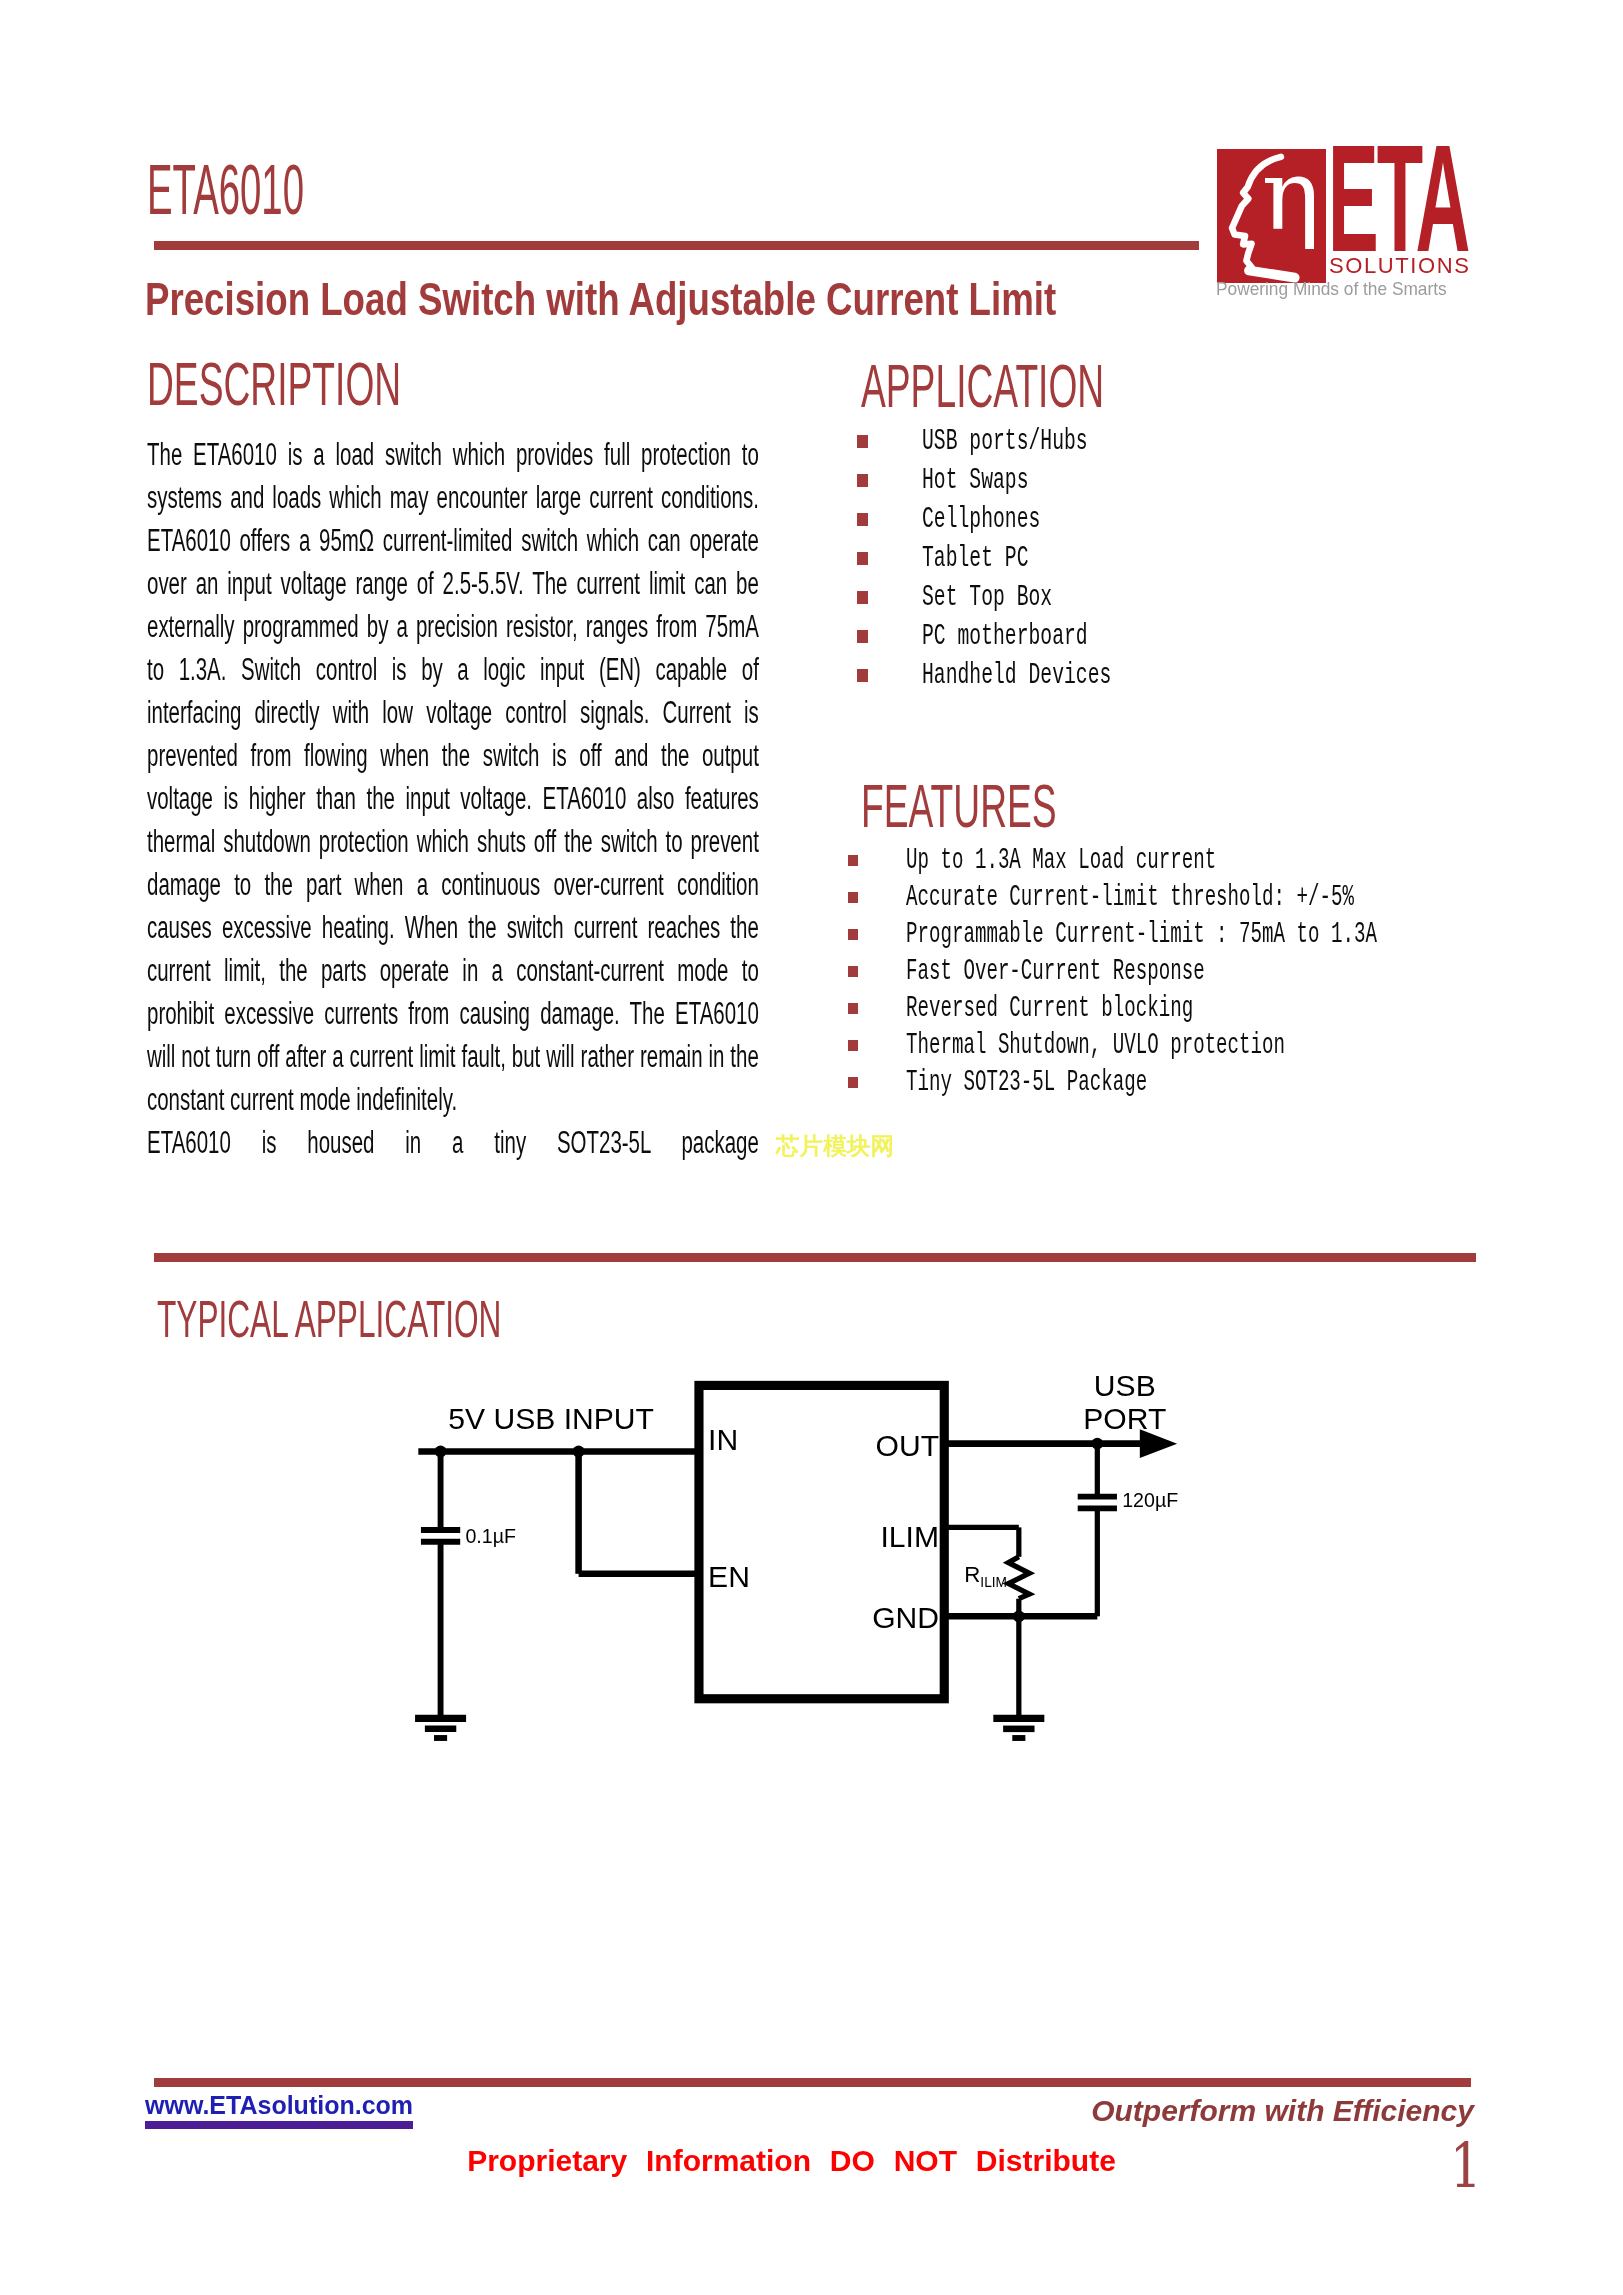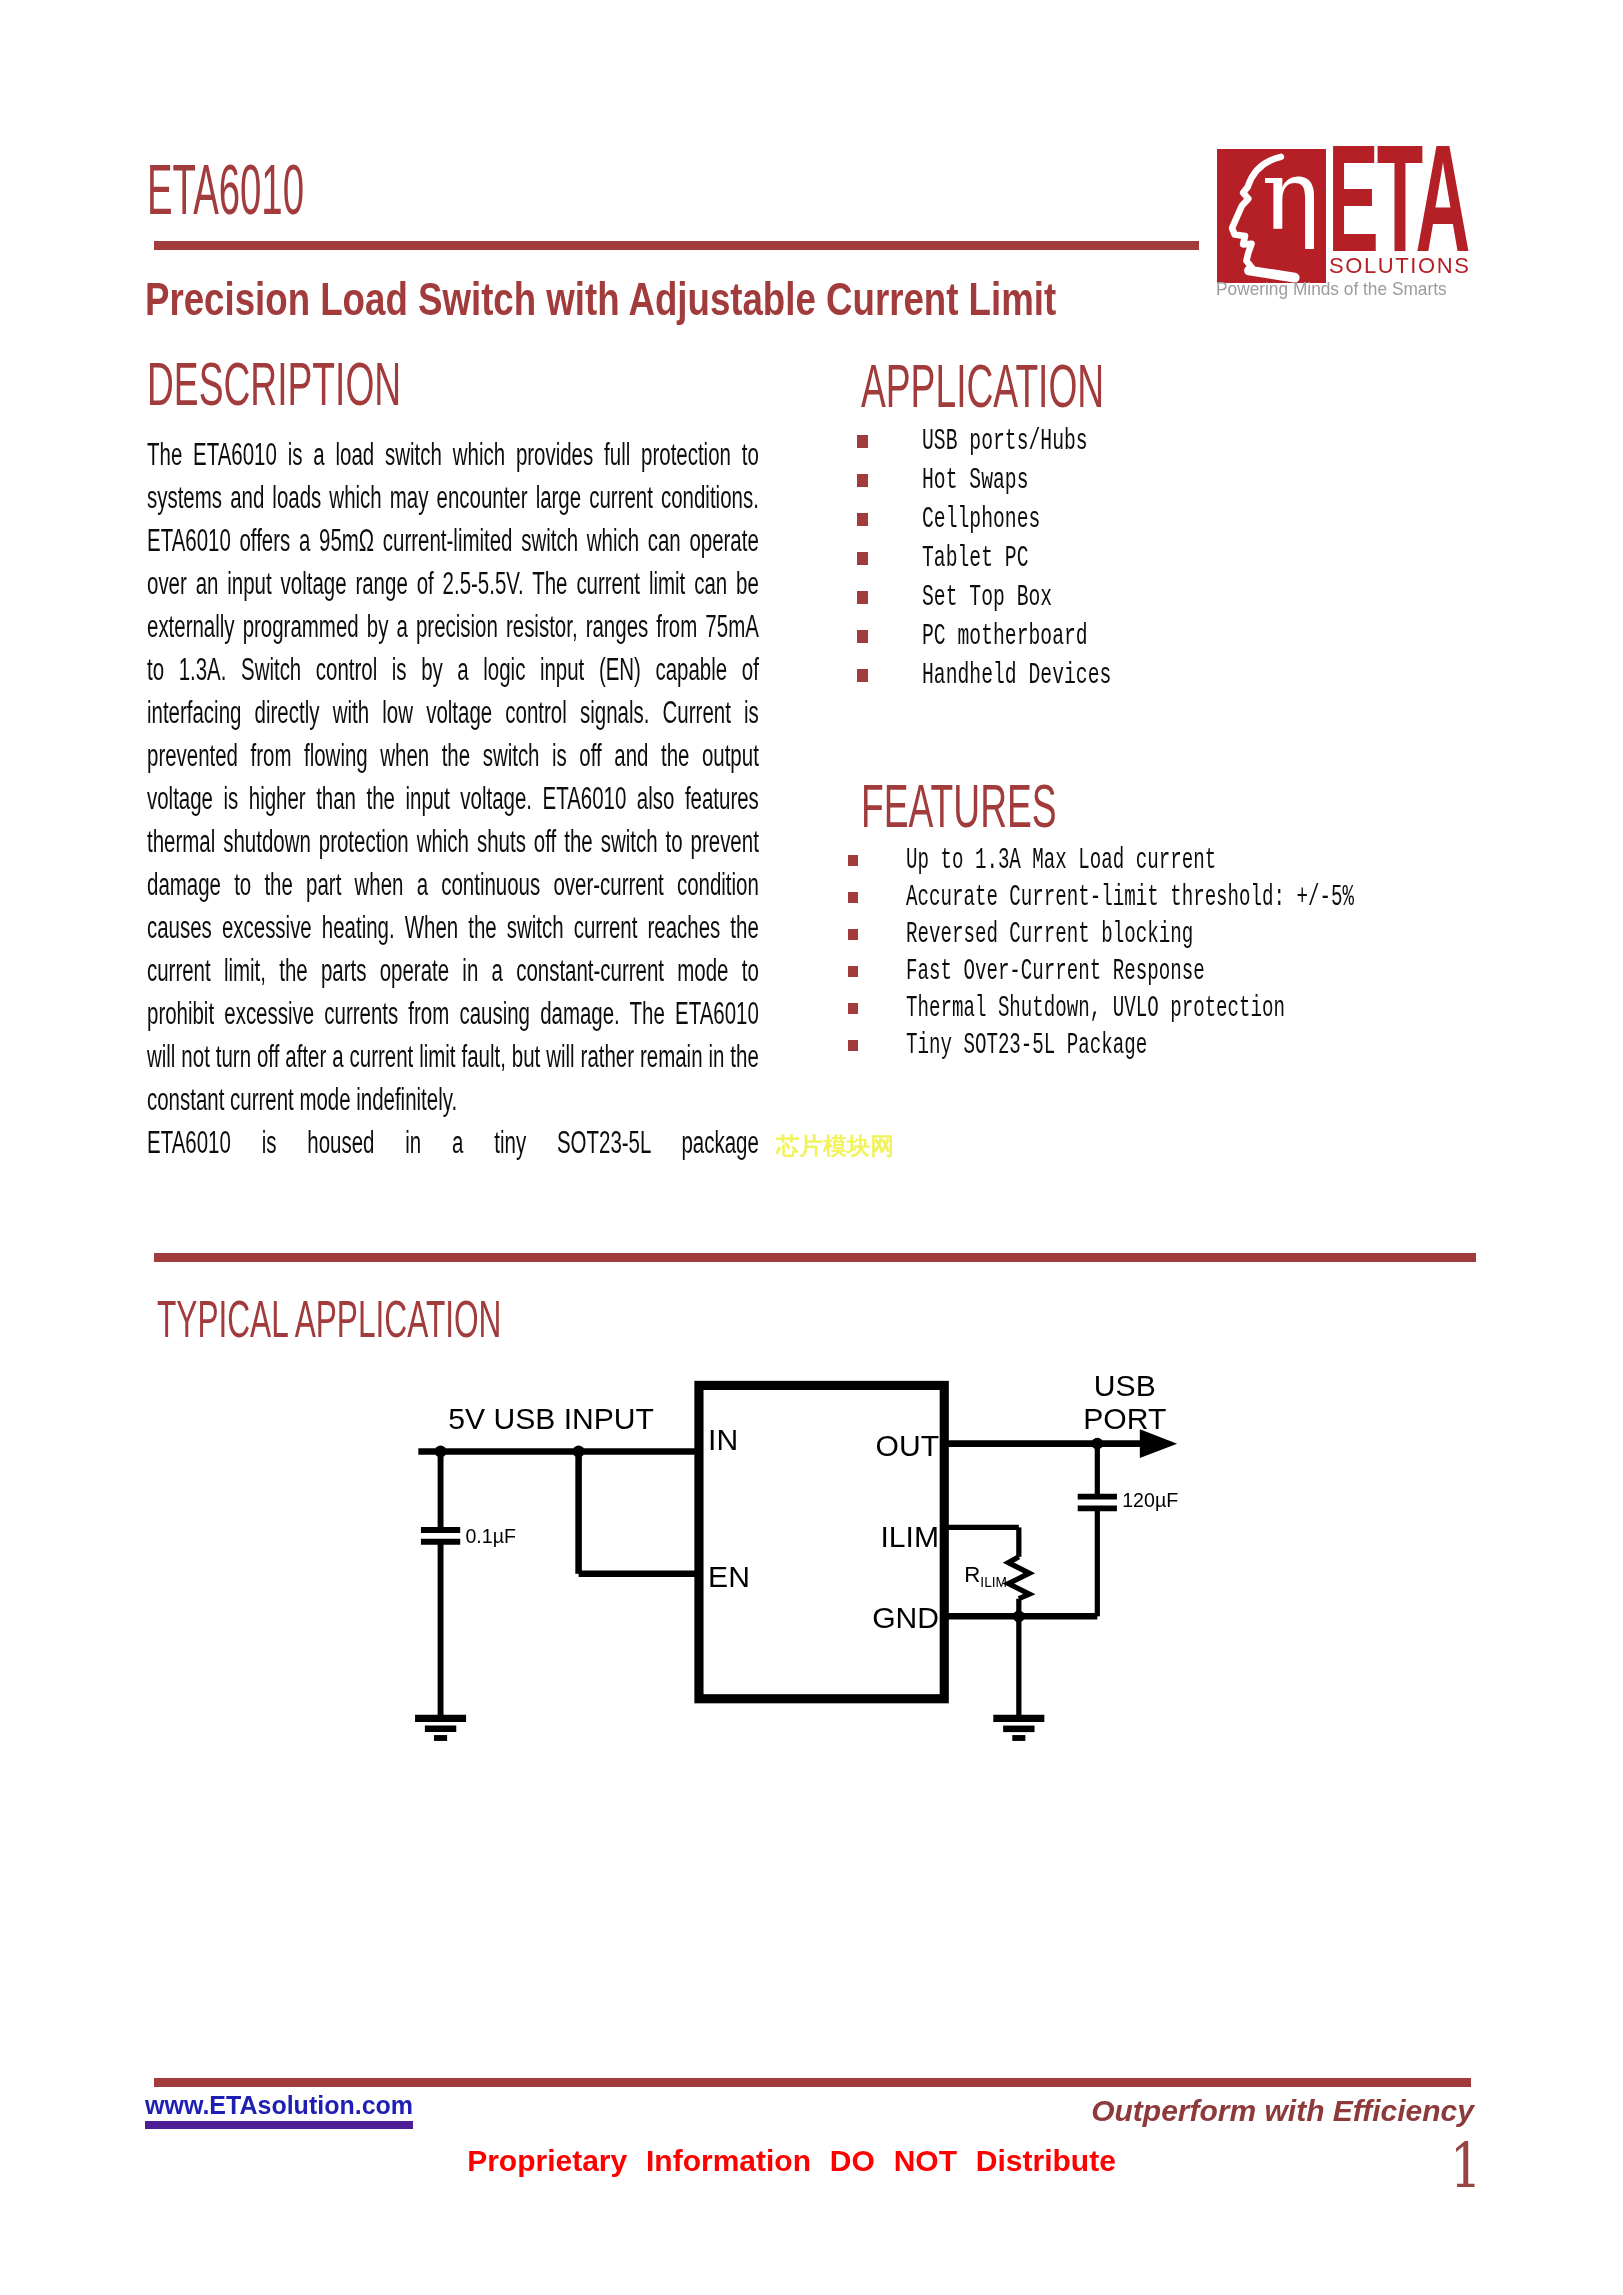--- a/index.html
+++ b/index.html
@@ -116,25 +116,29 @@
     <div class="row">
         <span class="bullet"></span>
         <span class="btxt">Up to 1.3A Max Load current</span>
       </div>
     <div class="row">
         <span class="bullet"></span>
         <span class="btxt">Accurate Current-limit threshold: +/-5%</span>
       </div>
     <div class="row">
         <span class="bullet"></span>
+        <span class="btxt">Programmable Current-limit : 75mA to 1.3A</span>
+      </div>
+    <div class="row">
+        <span class="bullet"></span>
+        <span class="btxt">Fast Over-Current Response</span>
+      </div>
+    <div class="row">
+        <span class="bullet"></span>
         <span class="btxt">Reversed Current blocking</span>
-      </div>
-    <div class="row">
-        <span class="bullet"></span>
-        <span class="btxt">Fast Over-Current Response</span>
       </div>
     <div class="row">
         <span class="bullet"></span>
         <span class="btxt">Thermal Shutdown, UVLO protection</span>
       </div>
     <div class="row">
         <span class="bullet"></span>
         <span class="btxt">Tiny SOT23-5L Package</span>
       </div>
   </div>

